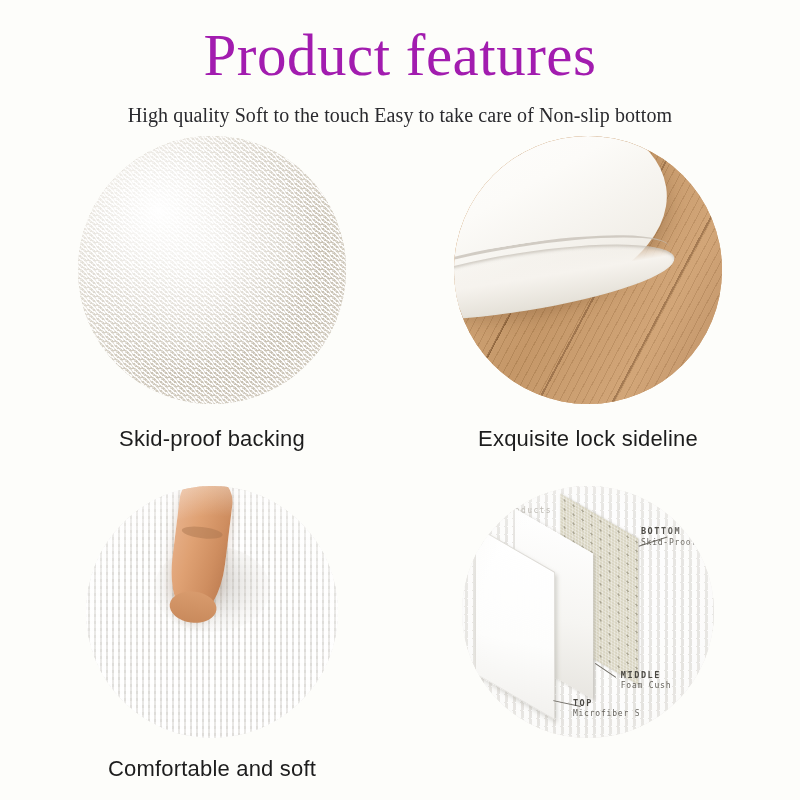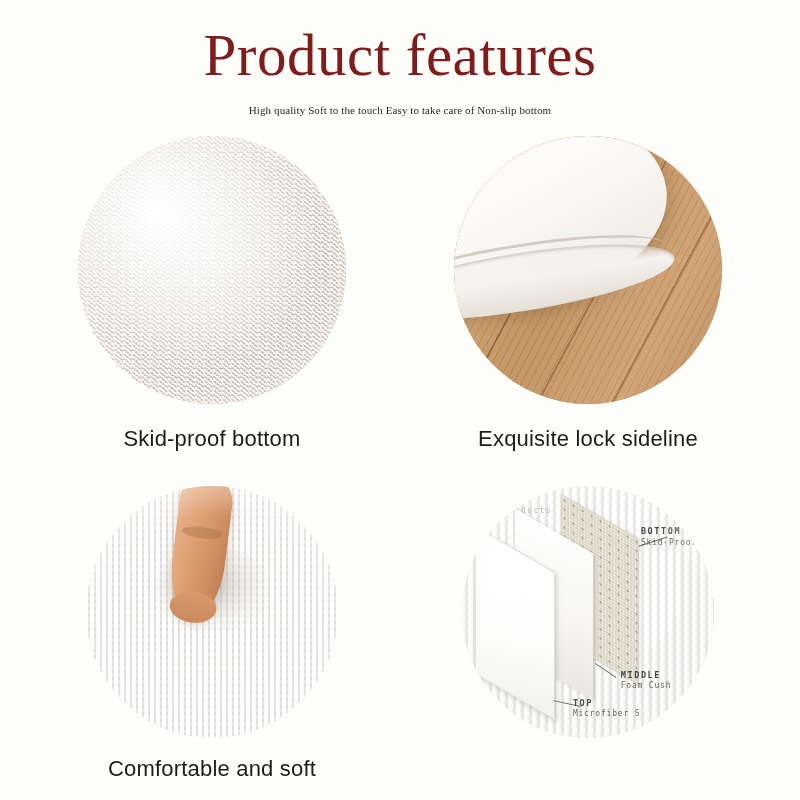--- a/index.html
+++ b/index.html
@@ -29,28 +29,28 @@
     top: 0;
     left: 0;
     width: 800px;
     text-align: center;
   }
   .page-title {
     font-family: "Liberation Serif", "DejaVu Serif", serif;
     font-size: 59px;
     line-height: 1;
     letter-spacing: 0.5px;
-    color: #7f1d1d;
+    color: #a21caf;
     margin: 0;
     padding-top: 26px;
     font-weight: 400;
   }
   .page-subtitle {
     font-family: "Liberation Serif", "DejaVu Serif", serif;
-    font-size: 11px;
+    font-size: 20px;
     line-height: 1;
     color: #2a2a2e;
     margin: 0;
     padding-top: 20px;
     letter-spacing: 0.1px;
   }
 
   
   .features {
     position: absolute;
@@ -347,21 +347,21 @@
     <h1 class="page-title">Product features</h1>
     <p class="page-subtitle">High quality Soft to the touch Easy to take care of Non-slip bottom</p>
   </div>
 
   <div class="features">
 
     <div class="feature pos-0">
       <div class="thumb">
         <div class="art-mesh"></div>
       </div>
-      <p class="caption">Skid-proof bottom</p>
+      <p class="caption">Skid-proof backing</p>
     </div>
 
     <div class="feature pos-1">
       <div class="thumb">
         <div class="art-wood">
           <div class="mat">
             <div class="seam"></div>
           </div>
         </div>
       </div>

